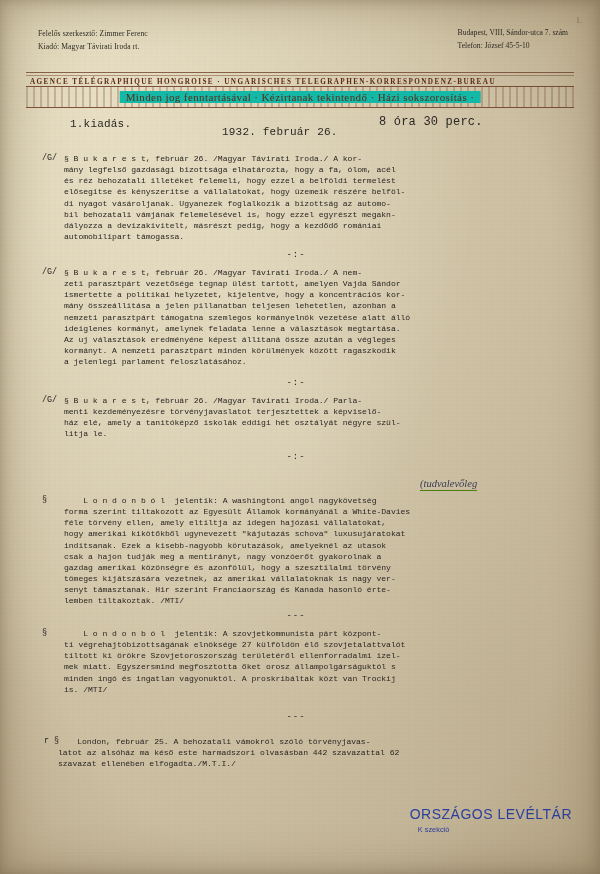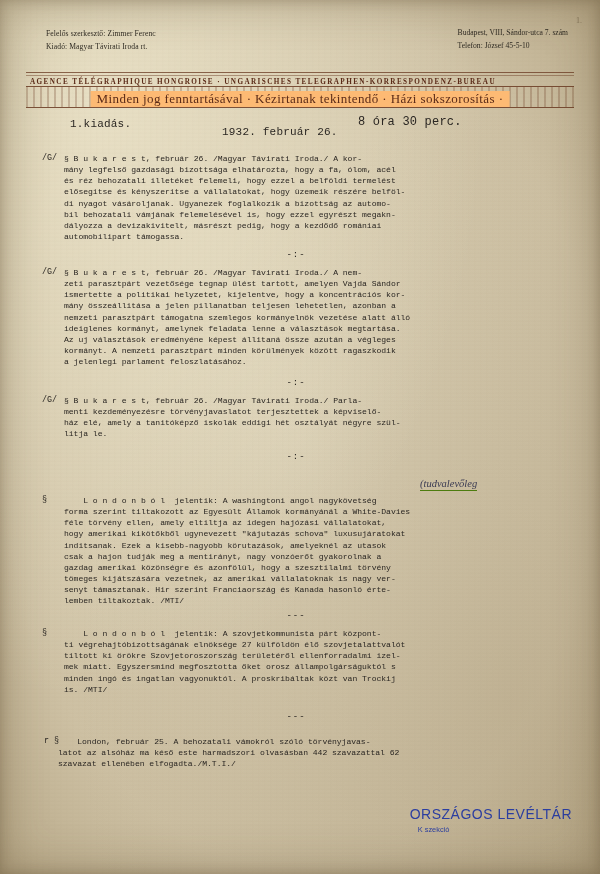--- a/index.html
+++ b/index.html
@@ -47,21 +47,21 @@
   
   .letterhead {
     position: absolute;
     left: 26px;
     top: 22px;
     width: 548px;
     height: 72px;
   }
   .lh-left {
     position: absolute;
-    left: 20px;
+    left: 12px;
     top: 6px;
     font-size: 7.6px;
     line-height: 12.5px;
     color: #2e2a22;
     font-family: "Liberation Serif", serif;
     letter-spacing: 0.1px;
   }
   .lh-right {
     position: absolute;
     right: 6px;
@@ -137,23 +137,23 @@
     background:
       repeating-linear-gradient(90deg, rgba(106,58,34,0.30) 0px, rgba(106,58,34,0.30) 2px, rgba(106,58,34,0) 2px, rgba(106,58,34,0) 7px);
     opacity: 0.85;
   }
   .ornament-text {
     position: absolute;
     left: 50%;
     top: 91px;
     transform: translateX(-50%);
     font-family: "Liberation Serif", serif;
-    font-size: 13px;
+    font-size: 11px;
     color: #5b2b18;
-    background: #fdba74;
+    background: #14b8a6;
     padding: 0 6px;
     letter-spacing: 0.4px;
     white-space: nowrap;
   }
 
   
   .typed {
     font-family: "Liberation Mono", monospace;
     color: #2a2622;
     font-size: 8.1px;
@@ -166,21 +166,21 @@
     left: 70px;
     top: 118px;
     width: 470px;
     font-family: "Liberation Mono", monospace;
     font-size: 11px;
     color: #2a2622;
     letter-spacing: 0.2px;
   }
   .hdrline .edition { position:absolute; left:0; top:0; }
   .hdrline .datestr { position:absolute; left:152; top:0; }
-  .hdrline .timestr { position:absolute; left:288px; top:-3px; font-size: 12px;}
+  .hdrline .timestr { position:absolute; left:309px; top:-3px; font-size: 12px;}
 
   .block {
     position: absolute;
     left: 64px;
     width: 464px;
   }
   .marker {
     position: absolute;
     left: -22px;
     top: 0;

